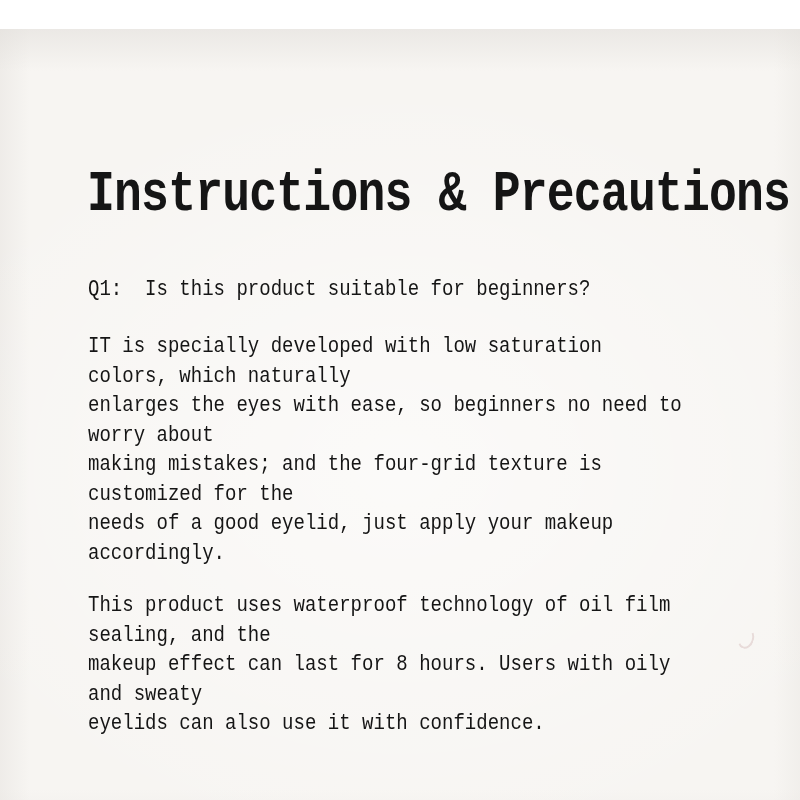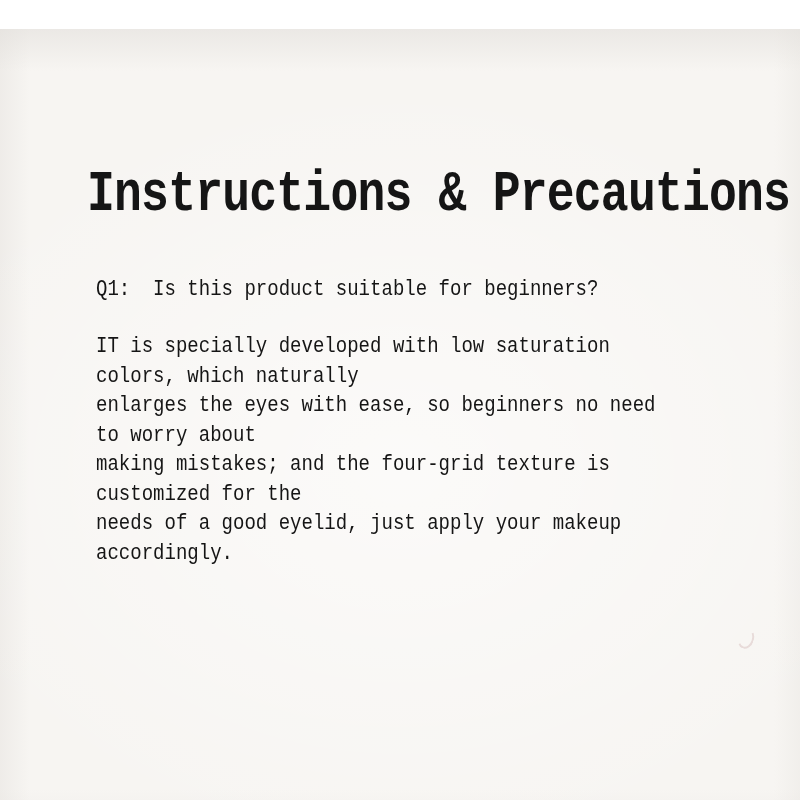--- a/index.html
+++ b/index.html
@@ -31,21 +31,21 @@
     font-size: 58px;
     line-height: 1;
     font-weight: 700;
     letter-spacing: -1px;
     white-space: nowrap;
     transform: scaleX(0.80);
     transform-origin: left center;
   }
   .qa {
     position: absolute;
-    left: 96px;
+    left: 88px;
     right: 40px;
   }
   .qa-q1 { top: 246px; }
   .qa-p1 { top: 303px; }
   .qa-q2 { top: 503px; }
   .qa-p2 { top: 562px; }
   .question, .answer {
     margin: 0;
     font-size: 21.5px;
     line-height: 29.5px;
@@ -81,16 +81,21 @@
   </section>
 
   <section class="qa qa-p1">
     <p class="answer">IT is specially developed with low saturation colors, which naturally
 enlarges the eyes with ease, so beginners no need to worry about
 making mistakes; and the four-grid texture is customized for the
 needs of a good eyelid, just apply your makeup accordingly.</p>
   </section>
 
 
+  <section class="qa qa-p2">
+    <p class="answer">This product uses waterproof technology of oil film sealing, and the
+makeup effect can last for 8 hours. Users with oily and sweaty
+eyelids can also use it with confidence.</p>
+  </section>
 
   <div class="smudge"></div>
 
 </div>
 
 </body></html>

